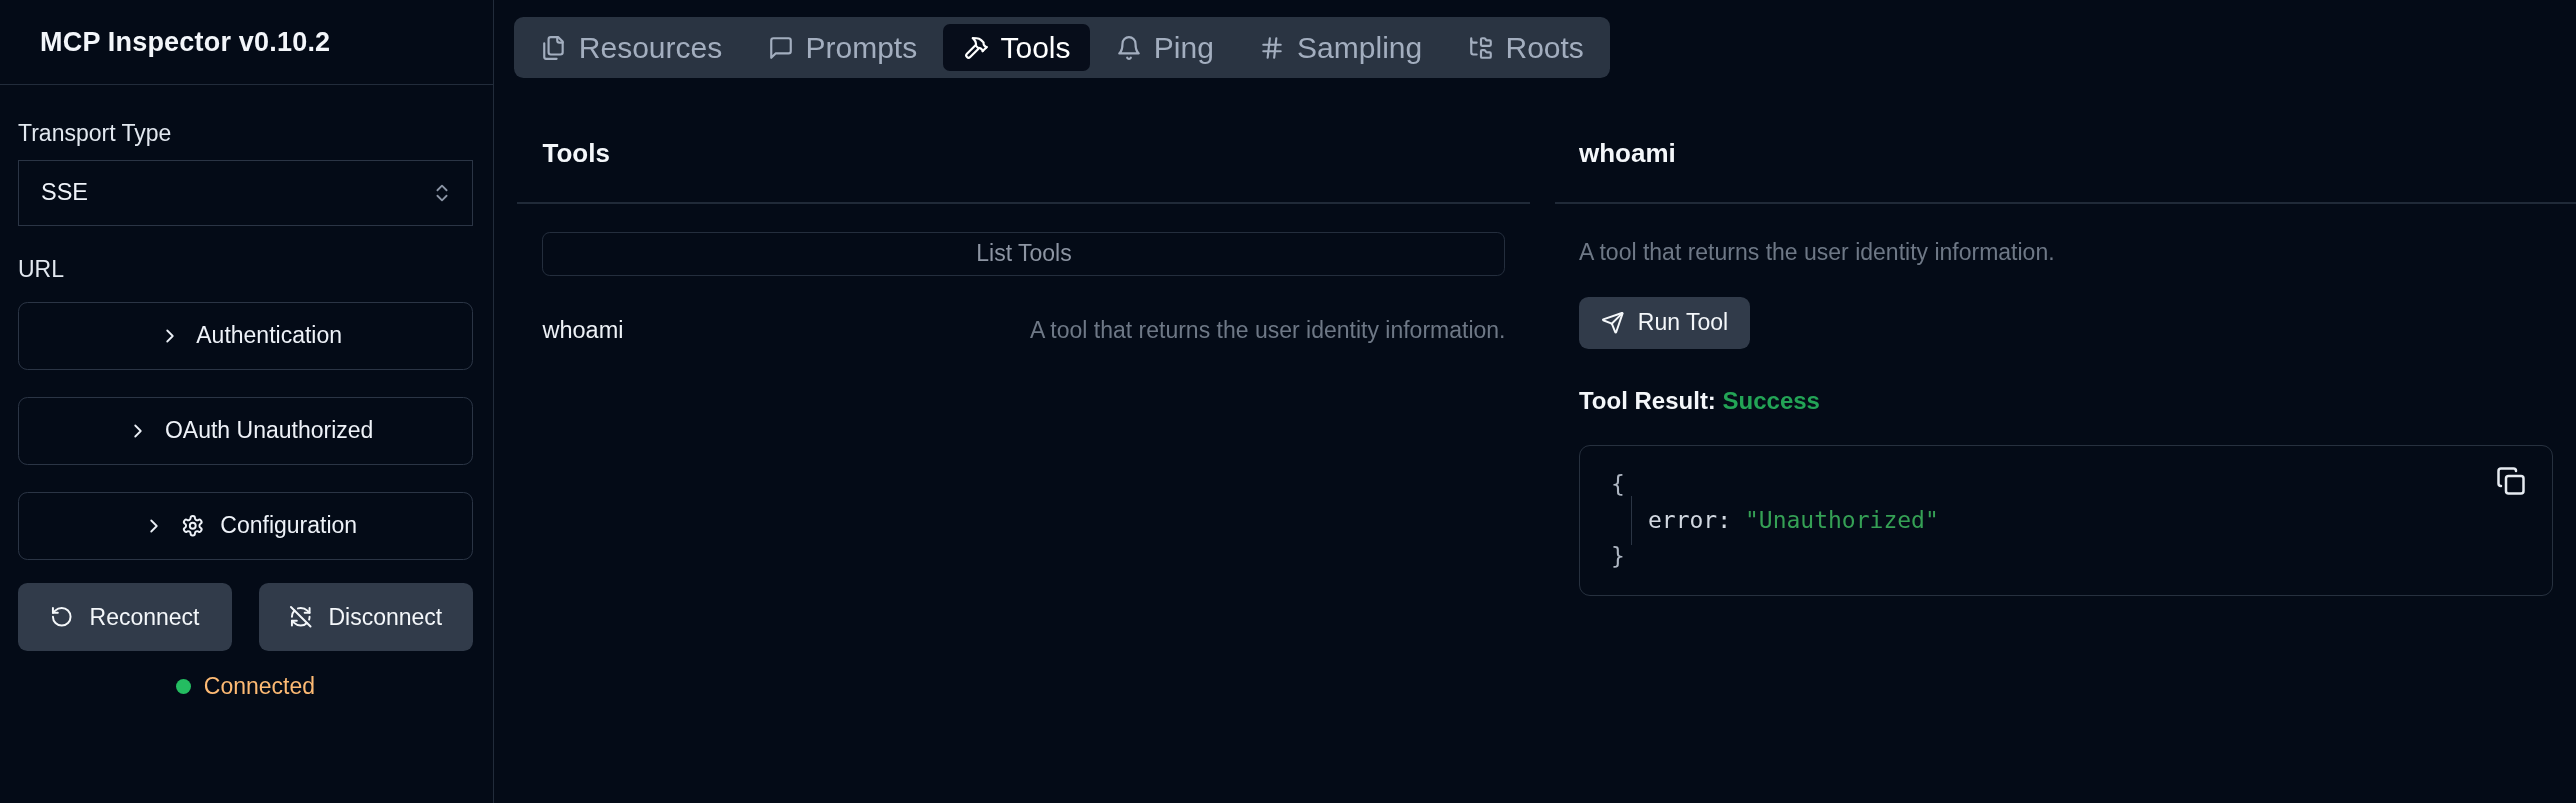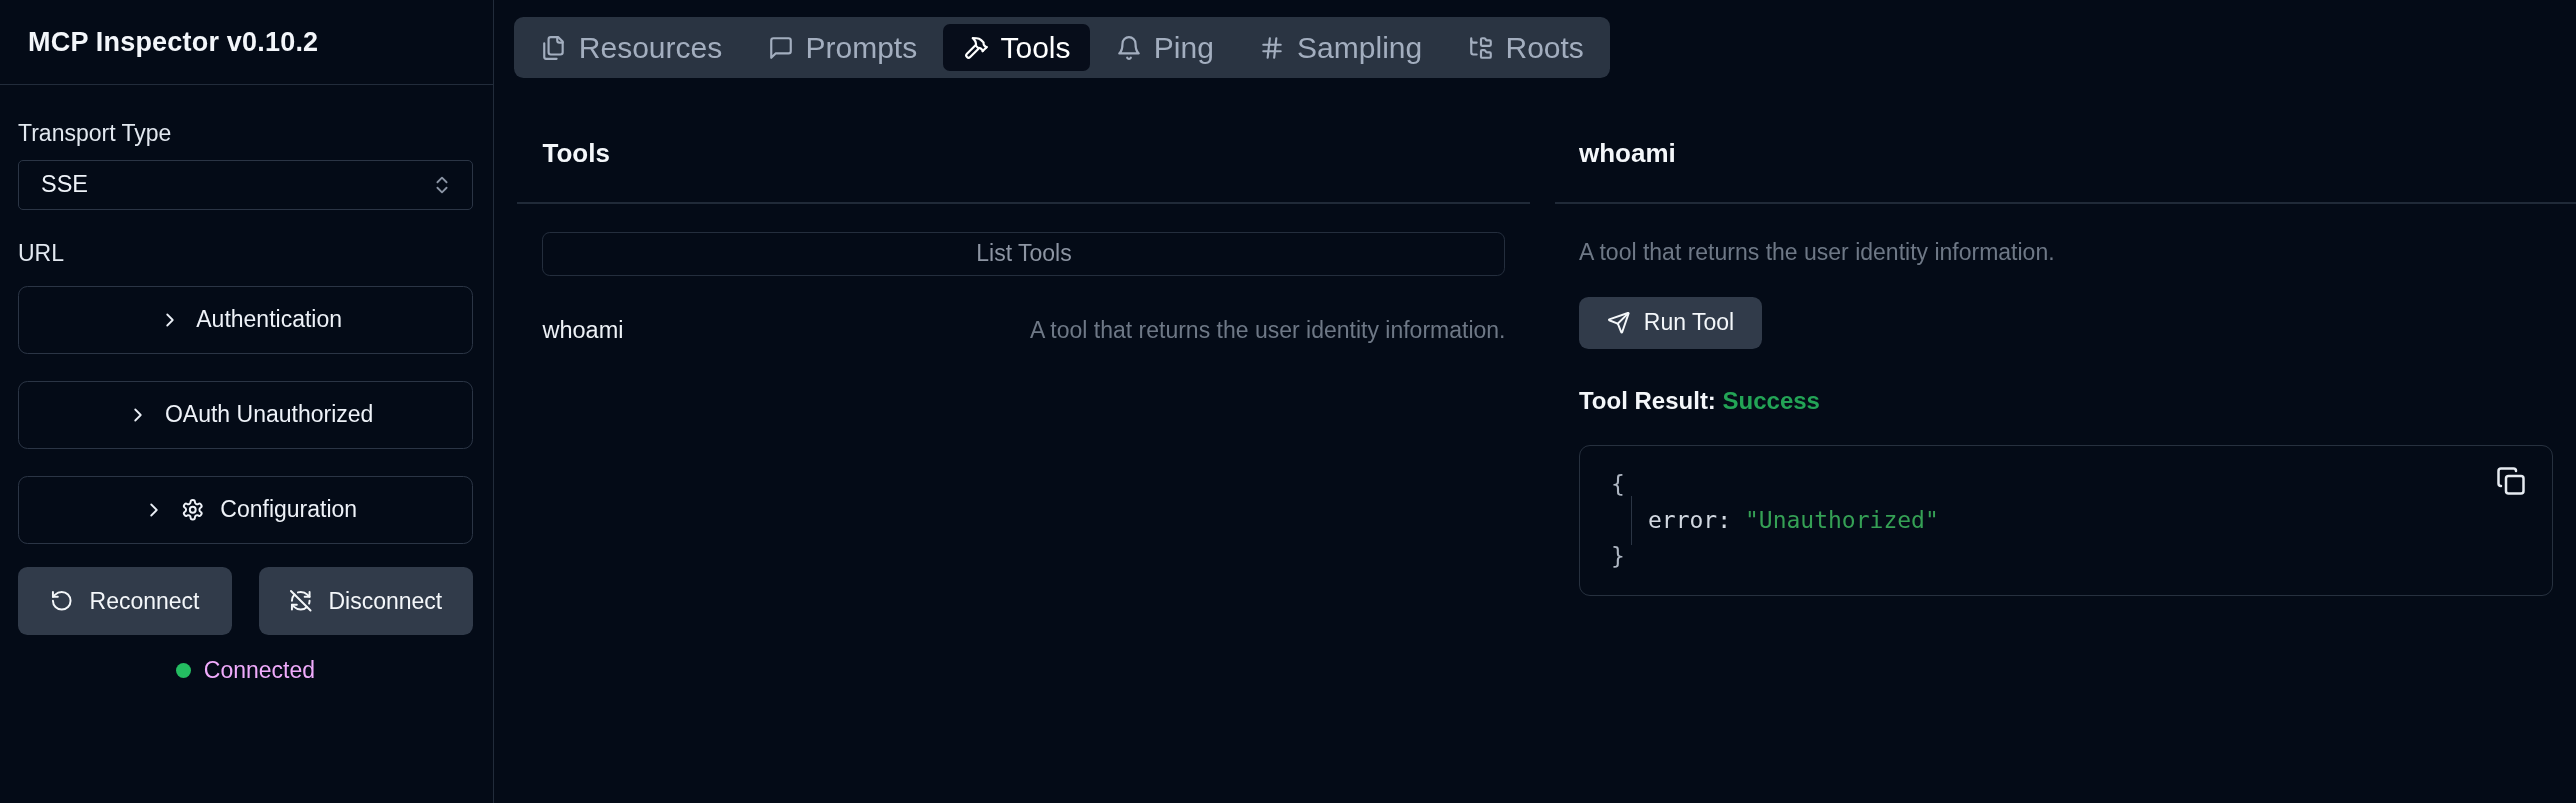--- a/index.html
+++ b/index.html
@@ -8,47 +8,47 @@
     background:#040b17;
     color:#e9eef5;
     font-family:"Liberation Sans", sans-serif;
     display:flex;
   }
   .icon { flex:0 0 auto; display:block; }
   svg.icon { fill:none; stroke:currentColor; stroke-width:2; stroke-linecap:round; stroke-linejoin:round; }
 
   
   .sidebar { width:494px; flex:0 0 494px; border-right:1.6px solid #222c3b; display:flex; flex-direction:column; }
-  .sidebar-header { height:85px; flex:0 0 85px; border-bottom:1.6px solid #222c3b; display:flex; align-items:center; padding:0 28px; }
+  .sidebar-header { height:85px; flex:0 0 85px; border-bottom:1.6px solid #222c3b; display:flex; align-items:center; padding:0 40px; }
   .app-title { font-size:27px; font-weight:700; color:#f3f6fa; letter-spacing:0.2px; }
   .sidebar-body { padding:35px 20.4px 0 18px; }
   .field-label { display:block; font-size:23px; font-weight:500; color:#e2e8f0; margin-bottom:12.6px; }
   .select-box, .input-box {
-    width:100%; height:50px; border:1.6px solid #2b3545; border-radius:5px;
+    width:100%; height:66px; border:1.6px solid #2b3545; border-radius:0;
     display:flex; align-items:center; background:transparent;
   }
   .select-box { justify-content:space-between; padding:0 19px 0 22px; font-size:23.5px; color:#eef2f8; margin-bottom:30px; cursor:pointer; }
   .select-chevrons { color:#8b95a5; }
   .input-box { padding:0 22px; font-family:"DejaVu Sans Mono", monospace; font-size:23px; color:#dfe5ee; }
   .collapse-btn {
     width:100%; height:68px; margin-top:27px; border:1.6px solid #2b3545; border-radius:9.4px;
     background:transparent; display:flex; align-items:center; justify-content:center; gap:15.7px;
     font-size:23px; font-weight:500; color:#eef2f8; cursor:pointer;padding-left:10px;
   }
   .collapse-btn.first { margin-top:19px; }
   .collapse-btn .chev { color:#e9eef5; }
   .btn-row { display:flex; gap:27px; margin-top:23.5px; }
   .solid-btn {
     flex:1; height:68px; background:#313b4a; border:none; border-radius:9.4px;
     display:flex; align-items:center; justify-content:center; gap:15.7px;
     font-size:23px; font-weight:500; color:#f4f7fa; cursor:pointer;
   }
   .status-row { margin-top:22px; display:flex; align-items:center; justify-content:center; gap:13.3px; }
   .status-dot { width:15px; height:15px; border-radius:50%; background:#24bd61; }
-  .status-text { font-size:23px; color:#f0abfc; }
+  .status-text { font-size:23px; color:#fdba74; }
 
   
   .main { flex:1; display:flex; flex-direction:column; padding:17.3px 0 0 20.4px; min-width:0; }
   .tabbar {
     align-self:flex-start; display:flex; align-items:center; gap:6.3px;
     background:#2a3442; border-radius:9.4px; padding:7px; height:61px;
   }
   .tab {
     display:flex; align-items:center; gap:11.8px; height:47px; padding:0 19.6px;
     border-radius:7px; color:#a3aebf; font-size:30px; font-weight:500; cursor:pointer; white-space:nowrap;
@@ -68,21 +68,21 @@
   .outline-btn.muted { color:#8d95a3; margin-top:28px; }
   .outline-btn.bright { color:#eef2f7; margin-top:27.5px; }
   .tool-row { margin-top:41px; display:flex; align-items:center; justify-content:space-between; cursor:pointer; }
   .tool-name { font-size:23.5px; color:#eef2f7; }
   .tool-desc { font-size:23px; color:#6e7886; text-align:right; }
 
   .panel-detail { flex:1; margin-left:25px; padding-top:60px; min-width:0; }
   .panel-detail .pad { padding:0 23.5px; }
   .detail-desc { margin-top:35px; font-size:23px; color:#6e7886; }
   .run-btn {
-    margin-top:31px; height:52px; padding:0 28px; background:#313b4a; border:none; border-radius:9.4px;
+    margin-top:31px; height:52px; padding:0 22px; background:#313b4a; border:none; border-radius:9.4px;
     display:inline-flex; align-items:center; gap:13.3px; font-size:23px; font-weight:500; color:#f4f7fa; cursor:pointer;
   }
   .result-line { margin-top:38px; font-size:24px; font-weight:700; color:#f4f7fa; }
   .result-success { color:#23a456; }
   .code-block {
     position:relative; margin-top:30px; border:1.6px solid #27313f; border-radius:11px;
     padding:20.4px 31px; font-family:"DejaVu Sans Mono", monospace; font-size:23px; line-height:36px;
     color:#aeb6c2;
   }
   .code-line.indented { position:relative; padding-left:37px; }

